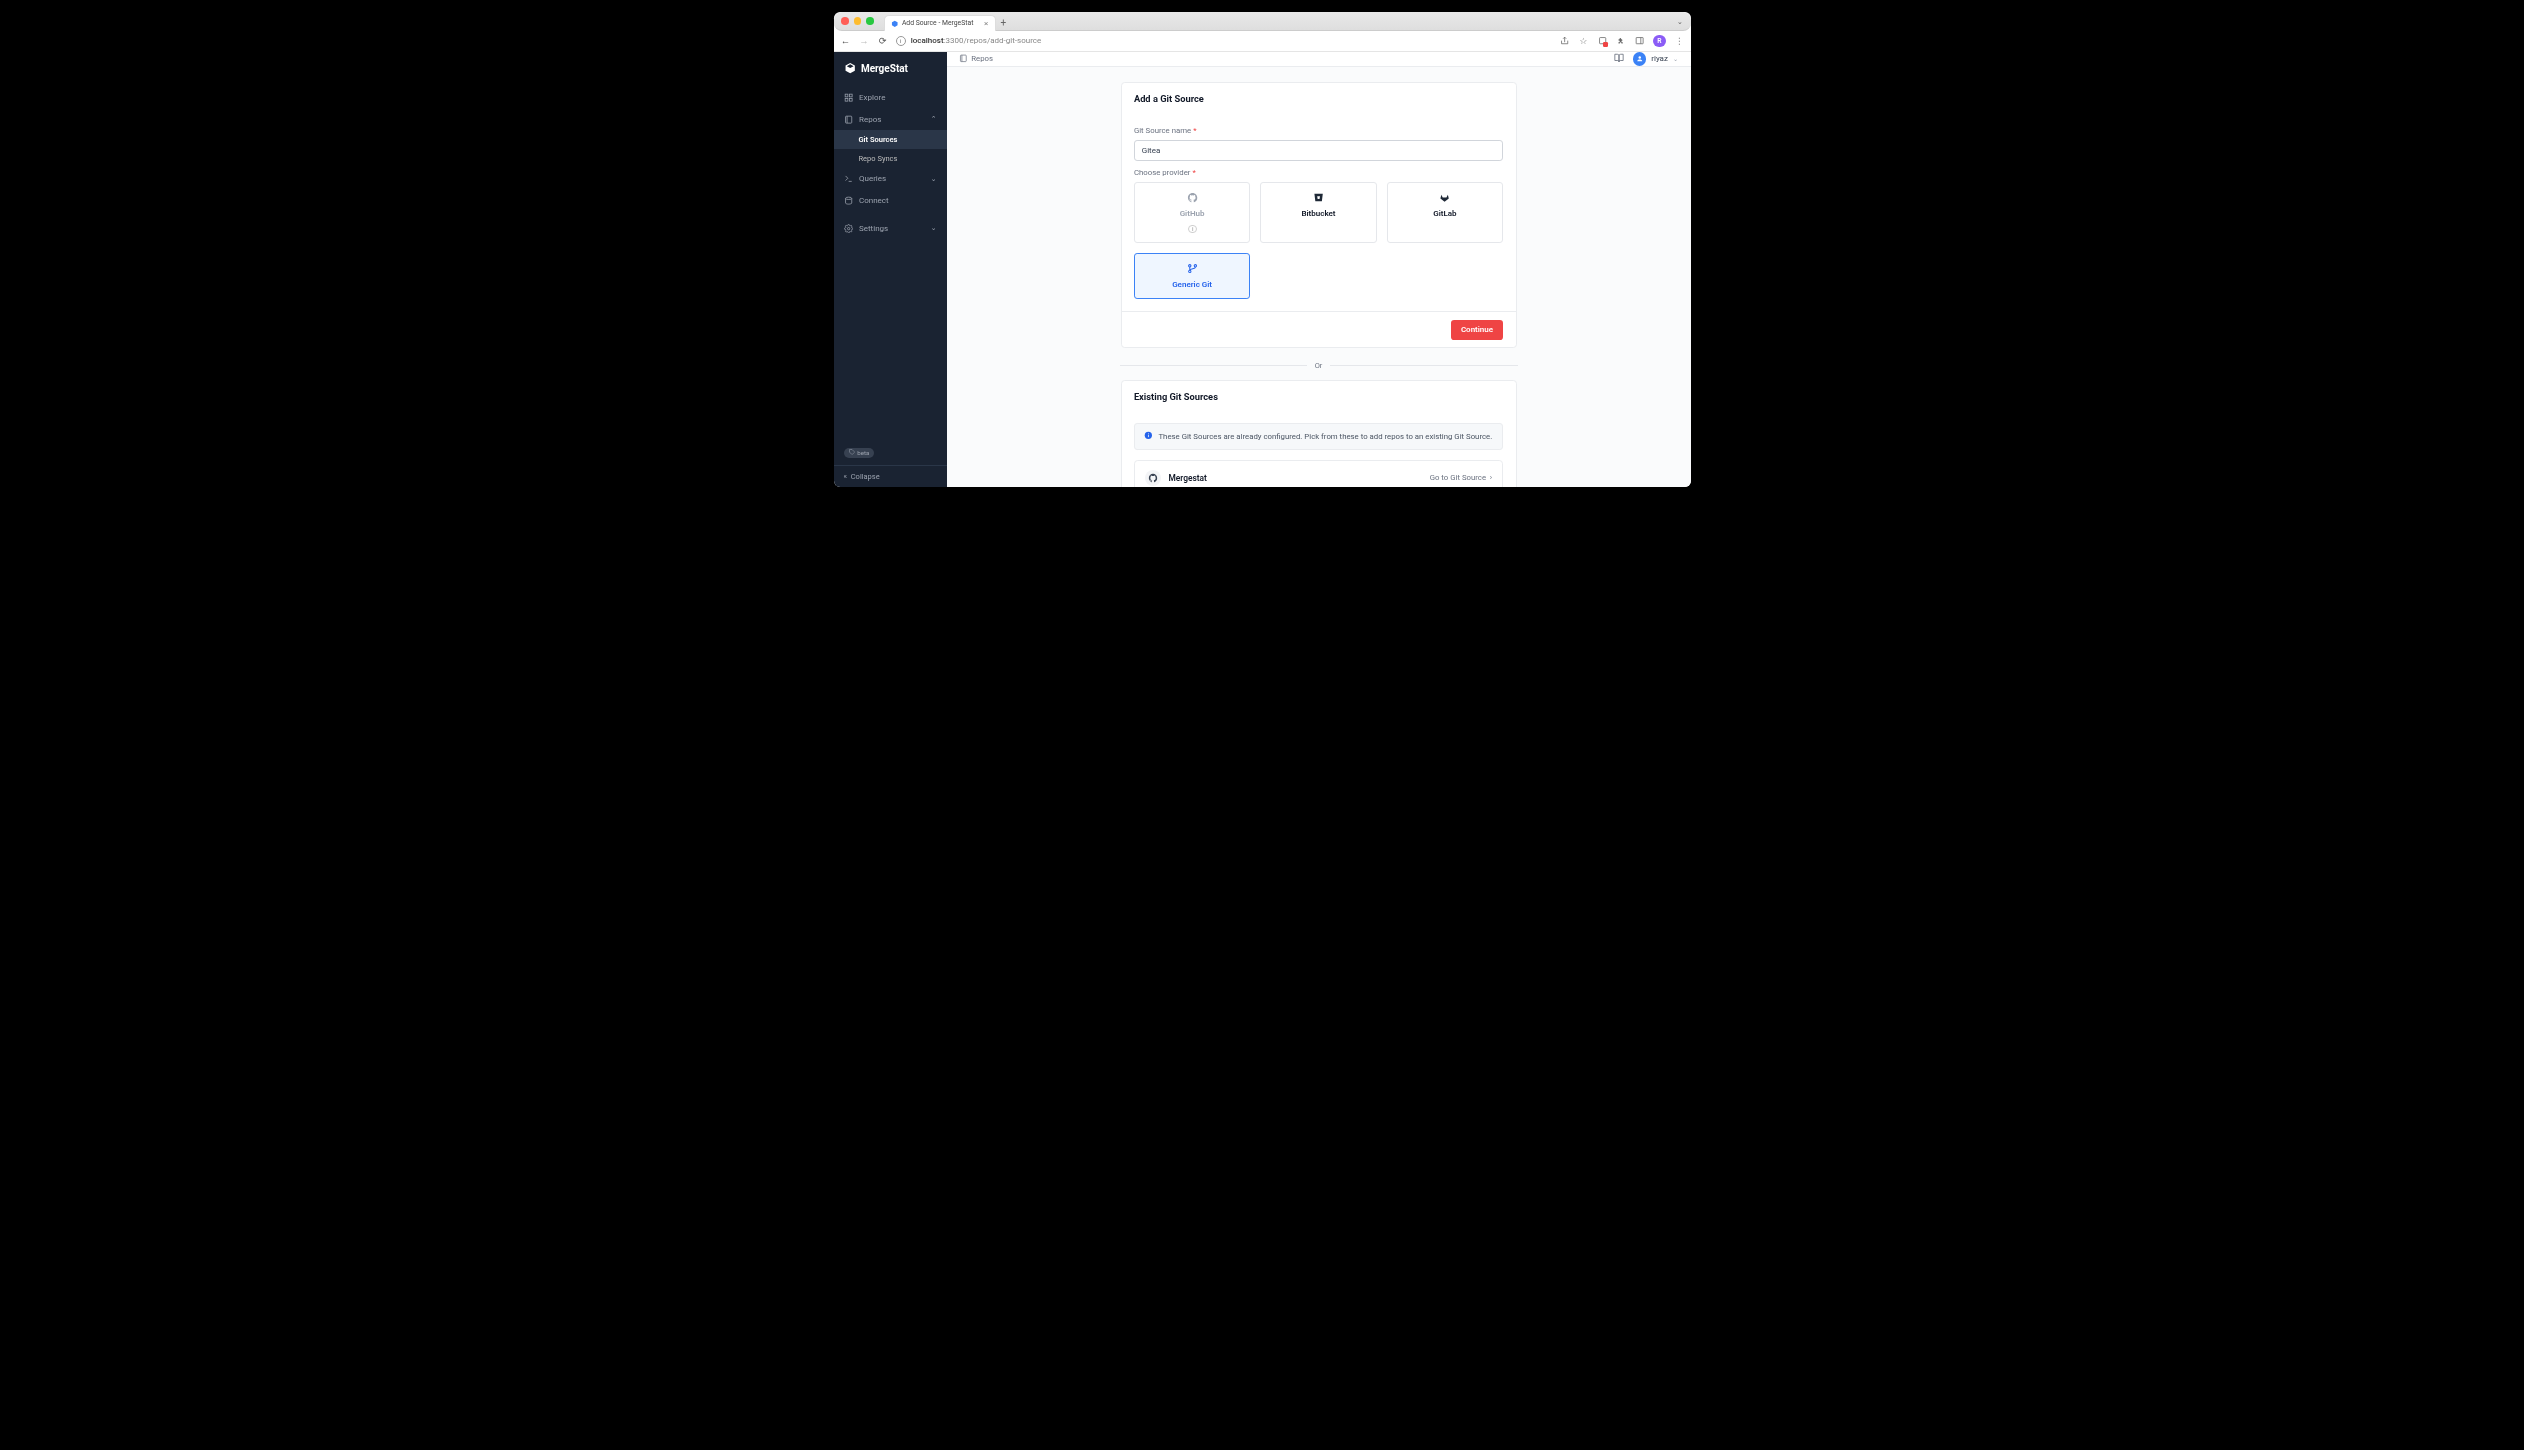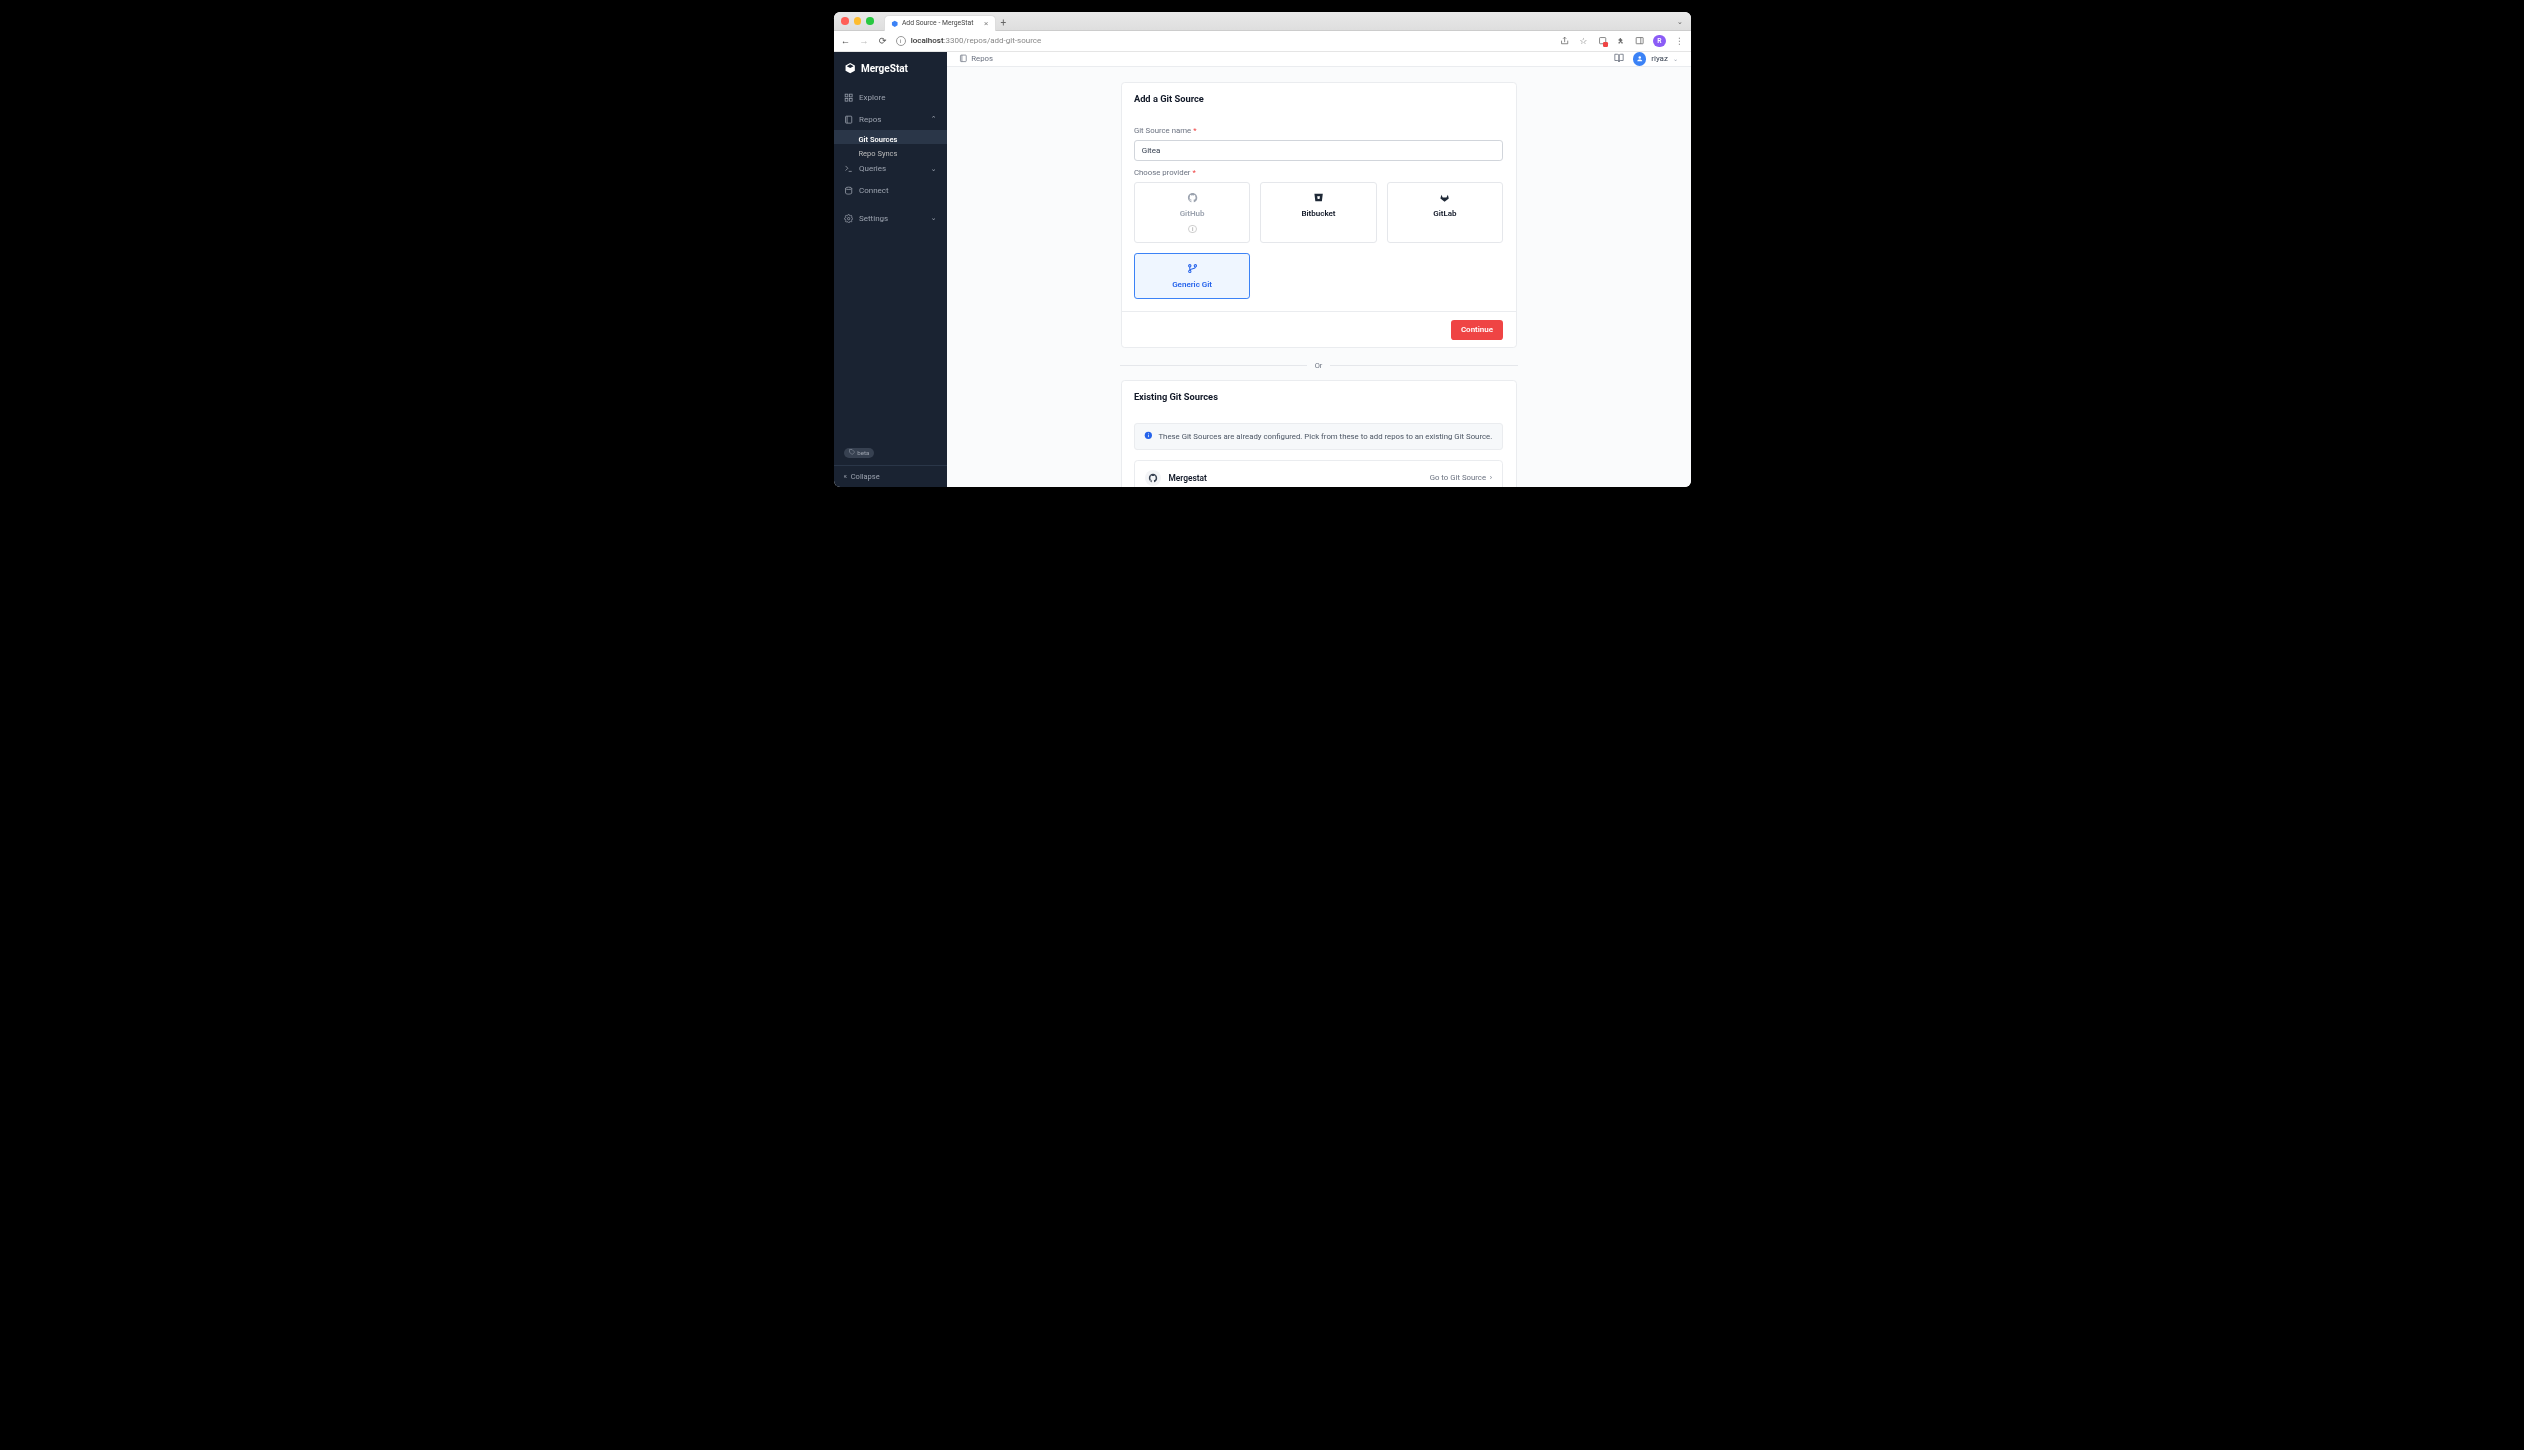--- a/index.html
+++ b/index.html
@@ -1,18 +1,18 @@
 <!DOCTYPE html>
 <html style="font-size:10px"><head>
 <meta charset="utf-8">
 <style>
 * { margin: 0; padding: 0; box-sizing: border-box; font-family: -apple-system, BlinkMacSystemFont, "Segoe UI", Roboto, sans-serif; }
 body { background: #000; display: flex; justify-content: center; align-items: flex-start; padding: 12.4px 0; }
 .window { width: 857px; background: #fff; border-radius: 6.2px; overflow: hidden; box-shadow: 0 6.2px 25px rgba(0,0,0,0.5); }
-.titlebar { height: 18.6px; background: linear-gradient(#e9e9e9,#dedede); display: flex; align-items: center; padding: 0 7.5px; position: relative; border-bottom: 0.6px solid #ccc; }
+.titlebar { height: 18.6px; background: linear-gradient(#e9e9e9,#dedede); display: flex; align-items: center; padding: 0 7.5px; position: relative; border-bottom: 0.6px solid #ccc; border-radius: 8px; }
 .traffic { display: flex; gap: 5px; }
 .dot { width: 7.5px; height: 7.5px; border-radius: 50%; }
 .dot.red { background: #ff5f57; }
 .dot.yel { background: #febc2e; }
 .dot.gre { background: #28c840; }
 .tabstrip { position: absolute; left: 50px; top: 2.5px; display: flex; align-items: center; }
 .tab { background: #fff; border-radius: 5px 5px 0 0; padding: 3.1px 6.2px; display: flex; align-items: center; gap: 3.7px; font-size: 6.8px; color: #444; border: 0.6px solid #ddd; border-bottom: none; height: 16px; min-width: 112px; }
 .tab .fav { width: 7.5px; height: 7.5px; display: inline-flex; }
 .tab .x { margin-left: auto; font-size: 8px; color: #888; }
 .newtab { margin-left: 5px; color: #666; font-size: 10px; }
@@ -28,21 +28,21 @@
 .addr-right .ic { width: 10px; height: 10px; color: #666; display: flex; align-items: center; justify-content: center; font-size: 8.7px; }
 .avatar-c { width: 12.4px; height: 12.4px; border-radius: 50%; background: #8b5cf6; color: #fff; display: flex; align-items: center; justify-content: center; font-size: 6.8px; font-weight: 600; }
 .app { display: flex; height: 435px; }
 .sidebar { width: 113px; background: #1a2332; color: #9ca3af; display: flex; flex-direction: column; }
 .brand { padding: 10px 10px 12.4px; display: flex; align-items: center; gap: 5px; color: #fff; font-weight: 700; font-size: 10px; }
 .brand svg { width: 12.4px; height: 12.4px; }
 .nav { flex: 1; }
 .nav-item { display: flex; align-items: center; padding: 6.2px 10px; gap: 6.2px; font-size: 8px; color: #9ca3af; cursor: pointer; }
 .nav-item.open { color: #9ca3af; }
 .nav-item .chev { margin-left: auto; font-size: 6.8px; }
-.nav-sub { padding-left: 25px; font-size: 7.5px; color: #bbb; padding-top: 5px; cursor: pointer; }
+.nav-sub { padding-left: 25px; font-size: 7.5px; color: #bbb; padding-top: 5px; padding-bottom: 5px; cursor: pointer; }
 .nav-sub.active { background: #2a3648; color: #fff; font-weight: 600; }
 .badge-beta { margin: 0 10px 6.2px; background: #374151; border-radius: 6.2px; padding: 1.2px 5px; font-size: 6.2px; display: inline-flex; align-items: flex-start; gap: 2.5px; width: fit-content; }
 .collapse { padding: 6.2px 10px; font-size: 7.5px; display: flex; align-items: center; gap: 3.7px; cursor: pointer; border-top: 0.6px solid #2a3648; }
 .main { flex: 1; background: #fafbfc; display: flex; flex-direction: column; overflow: auto; }
 .topbar { height: 30px; background: #fff; border-bottom: 0.6px solid #eaecef; display: flex; align-items: center; padding: 0 12.4px; }
 .crumb { display: flex; align-items: center; gap: 3.7px; font-size: 7.8px; color: #6b7280; }
 .topright { margin-left: auto; display: flex; align-items: center; gap: 8.7px; }
 .book-ic { color: #6b7280; }
 .userchip { display: flex; align-items: center; gap: 5px; font-size: 8px; color: #374151; }
 .userchip .av { width: 13.7px; height: 13.7px; border-radius: 50%; background: #3b82f6; color: #fff; display: flex; align-items: center; justify-content: center; font-size: 6.8px; }

